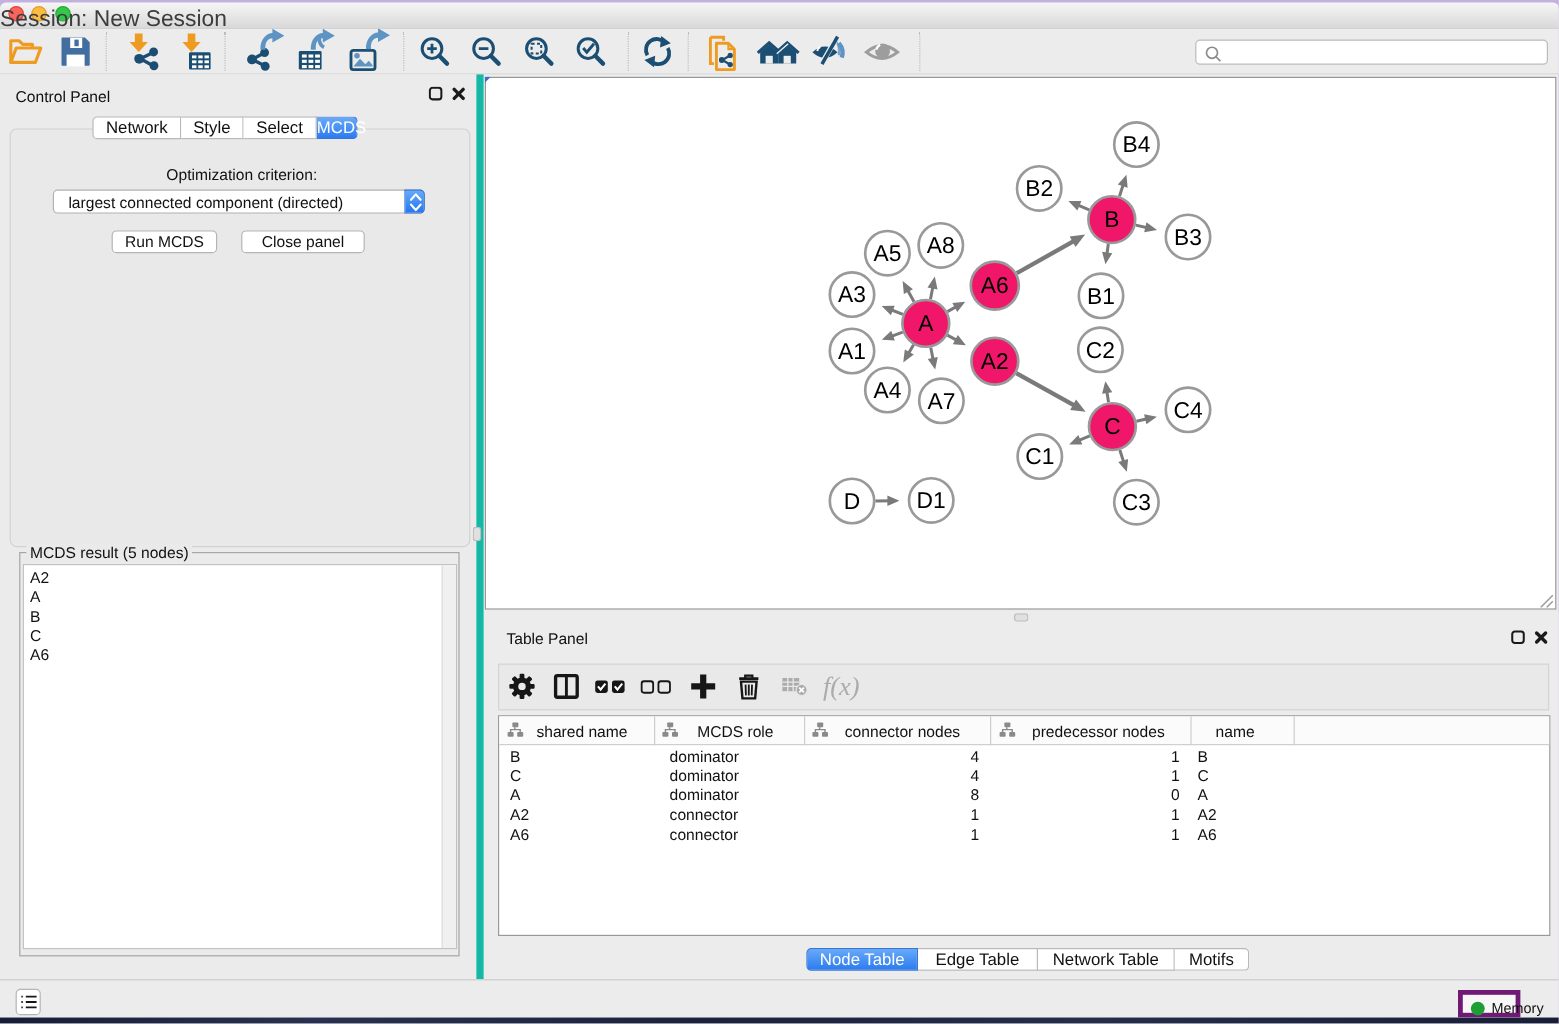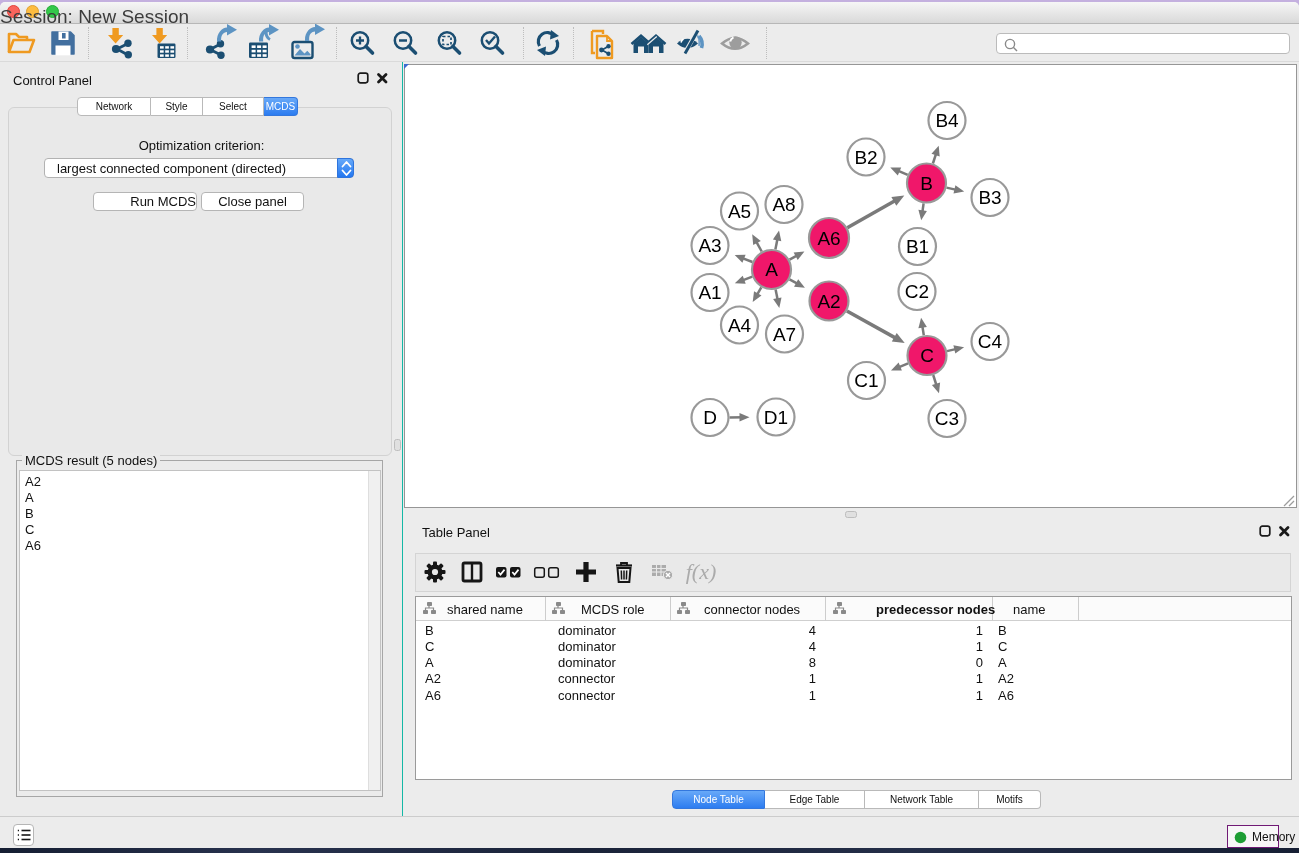--- a/index.html
+++ b/index.html
@@ -8,24 +8,24 @@
 #win { position:absolute; left:0; top:2px; width:1299px; height:846px; background:#ececec; border-radius:5px 5px 0 0; overflow:hidden; }
 #win > div { position:absolute; }
 #titlebar { left:0; top:0; width:1299px; height:22px; background:linear-gradient(#f6f6f6,#d9d9d9); border-bottom:1px solid #b7b7b7; border-radius:5px 5px 0 0; }
 #titlebar .t { position:absolute; left:0; right:0; top:4px; text-align:left; font-size:19px; color:#3c3c3c; }
 .tl { position:absolute; width:13px; height:13px; border-radius:50%; top:3px; }
 #toolbar { left:0; top:22px; width:1299px; height:38px; background:#ececec; border-bottom:1px solid #dadada; }
 .tsep { position:absolute; top:3px; height:32px; width:0; border-left:1px dotted #bdbdbd; }
 #search { position:absolute; left:996px; top:9px; width:294px; height:21px; background:#fff; border:1px solid #bbbbbb; border-radius:4px; }
 
 
-#cpanel { left:0; top:60px; width:403px; height:754px; background:#ebebeb; border-right:1px solid #14b8a6; }
+#cpanel { left:0; top:60px; width:403px; height:754px; background:#ebebeb; border-right:6px solid #14b8a6; }
 #cpanel > div { position:absolute; }
 .ptitle { font-size:13px; color:#111; }
-.segwrap { position:absolute; display:flex; font-size:10px; z-index:3; }
+.segwrap { position:absolute; display:flex; font-size:14px; z-index:3; }
 .seg { background:#fff; border:1px solid #b9b9b9; border-left:none; color:#111; text-align:center; line-height:17px; height:19px; }
 .seg.first { border-left:1px solid #b9b9b9; border-radius:4px 0 0 4px; }
 .seg.last { border-radius:0 4px 4px 0; }
 .seg.sel { background:linear-gradient(#68a9f8,#2c7cf0); border-color:#3377dd; color:#fff; }
 #tabcontent { left:8px; top:45px; width:384px; height:349px; background:#e9e9e9; border:1px solid #d2d2d2; border-radius:6px; }
 #optlabel { left:0; width:403px; top:76px; text-align:center; font-size:13px; color:#111; }
 #dropdown { left:44px; top:96px; width:310px; height:20px; background:#fff; border:1px solid #b2b2b2; border-radius:4px; font-size:13px; color:#111; }
 #dropdown .txt { position:absolute; left:12px; top:2px; }
 #dropdown .step { position:absolute; right:-1px; top:-1px; width:17px; height:20px; background:linear-gradient(#66a9f9,#2377f0); border:1px solid #2e74dd; border-radius:0 4px 4px 0; }
 .btn { position:absolute; background:#fff; border:1px solid #b5b5b5; border-radius:4px; font-size:13px; color:#111; text-align:center; }
@@ -47,21 +47,21 @@
 #ttoolbar { left:11px; top:44px; width:876px; height:39px; background:#e9e9e9; border:1px solid #d4d4d4; }
 #ttable { left:11px; top:87px; width:877px; height:184px; background:#fff; border:1px solid #9a9a9a; font-size:13px; color:#111; }
 #thead { position:absolute; left:0; top:0; width:875px; height:24px; background:#fbfbfb; border-bottom:1px solid #cfcfcf; }
 #thead .sep { position:absolute; top:0; height:24px; width:0; border-left:1px solid #cdcdcd; }
 #thead .lbl { position:absolute; top:5px; }
 .trow { position:absolute; left:0; width:875px; height:16px; }
 .trow span { position:absolute; top:1px; }
 .rnum { text-align:right; }
 
 #statusbar { left:0; top:814px; width:1299px; height:32px; background:#ececec; border-top:1px solid #cccccc; }
-#memorybtn { position:absolute; left:1215px; top:8px; width:52px; height:23px; background:#f7f7f7; border:1px solid #701a75; font-size:12px; color:#111;margin-left:12px; }
+#memorybtn { position:absolute; left:1215px; top:8px; width:52px; height:23px; background:#f7f7f7; border:4px solid #701a75; font-size:12px; color:#111; }
 #darkstrip { position:absolute; left:0; top:848px; width:1299px; height:5px; background:linear-gradient(90deg,#151e32,#28324e 20%,#1a2339 45%,#242e48 70%,#161f34); }
 .wbtn { position:absolute; }
 </style>
 </head>
 <body>
 <div id="win">
   <div id="titlebar">
     <div class="tl" style="left:7px; background:#f9645c; border:1px solid #e1433c;"></div>
     <div class="tl" style="left:26px; background:#fdbc40; border:1px solid #e0a030;"></div>
     <div class="tl" style="left:46px; background:#34c74b; border:1px solid #23ad35;"></div>
@@ -238,21 +238,21 @@
     <div id="optlabel">Optimization criterion:</div>
     <div id="dropdown">
       <div class="txt">largest connected component (directed)</div>
       <div class="step">
           <svg style="position:absolute;left:2px;top:1px;" width="13" height="17">
             <path d="M2.5,6.5 L6.5,2 L10.5,6.5" fill="none" stroke="#fff" stroke-width="1.8" stroke-linecap="round" stroke-linejoin="round"></path>
             <path d="M2.5,10.5 L6.5,15 L10.5,10.5" fill="none" stroke="#fff" stroke-width="1.8" stroke-linecap="round" stroke-linejoin="round"></path>
           </svg>
         </div>
     </div>
-    <div class="btn" style="left:93px; top:130px; width:104px; height:19px; line-height:17px;text-align:right;">Run MCDS</div>
+    <div class="btn" style="left:93px; top:130px; width:88px; height:19px; line-height:17px;">Run MCDS</div>
     <div class="btn" style="left:201px; top:130px; width:103px; height:19px; line-height:17px;">Close panel</div>
     <div id="fieldset">
       <div class="legend">MCDS result (5 nodes)</div>
       <div id="listbox">
         <div class="items">A2<br>A<br>B<br>C<br>A6</div>
         <div id="sbtrack"></div>
       </div>
     </div>
   </div>
   <div id="netframe">
@@ -451,21 +451,21 @@
             <g transform="translate(417,5)" fill="#8a8a8a">
 <rect x="4" y="0" width="5" height="4" rx="0.8"></rect>
 <rect x="0" y="8" width="5" height="4" rx="0.8"></rect>
 <rect x="8" y="8" width="5" height="4" rx="0.8"></rect>
 <path d="M6,4 v2 M2.5,8 v-2 h8 v2" fill="none" stroke="#8a8a8a" stroke-width="1.2"></path>
 </g>
           </svg>
         <div class="lbl" style="left:31px;">shared name</div>
         <div class="lbl" style="left:165px;">MCDS role</div>
         <div class="lbl" style="left:288px;">connector nodes</div>
-        <div class="lbl" style="left:460px;font-weight:bold;">predecessor nodes</div>
+        <div class="lbl" style="left:444px;">predecessor nodes</div>
         <div class="lbl" style="left:597px;">name</div>
       </div>
       <div class="trow" style="top:25px;">
           <span style="left:9px">B</span>
           <span style="left:142px">dominator</span>
           <span class="rnum" style="left:300px;width:100px">4</span>
           <span class="rnum" style="left:467px;width:100px">1</span>
           <span style="left:582px">B</span>
         </div>
       <div class="trow" style="top:41px;">

